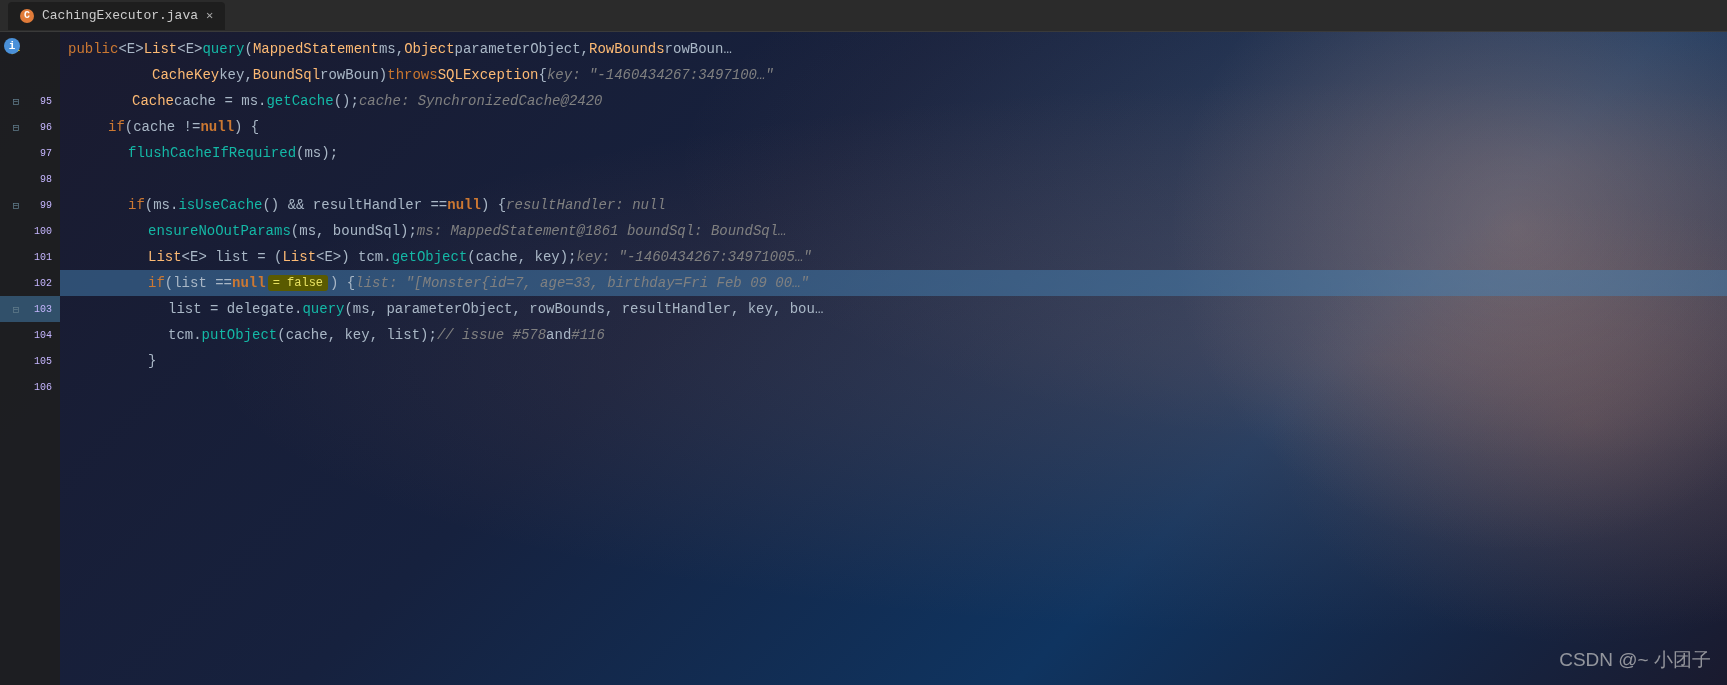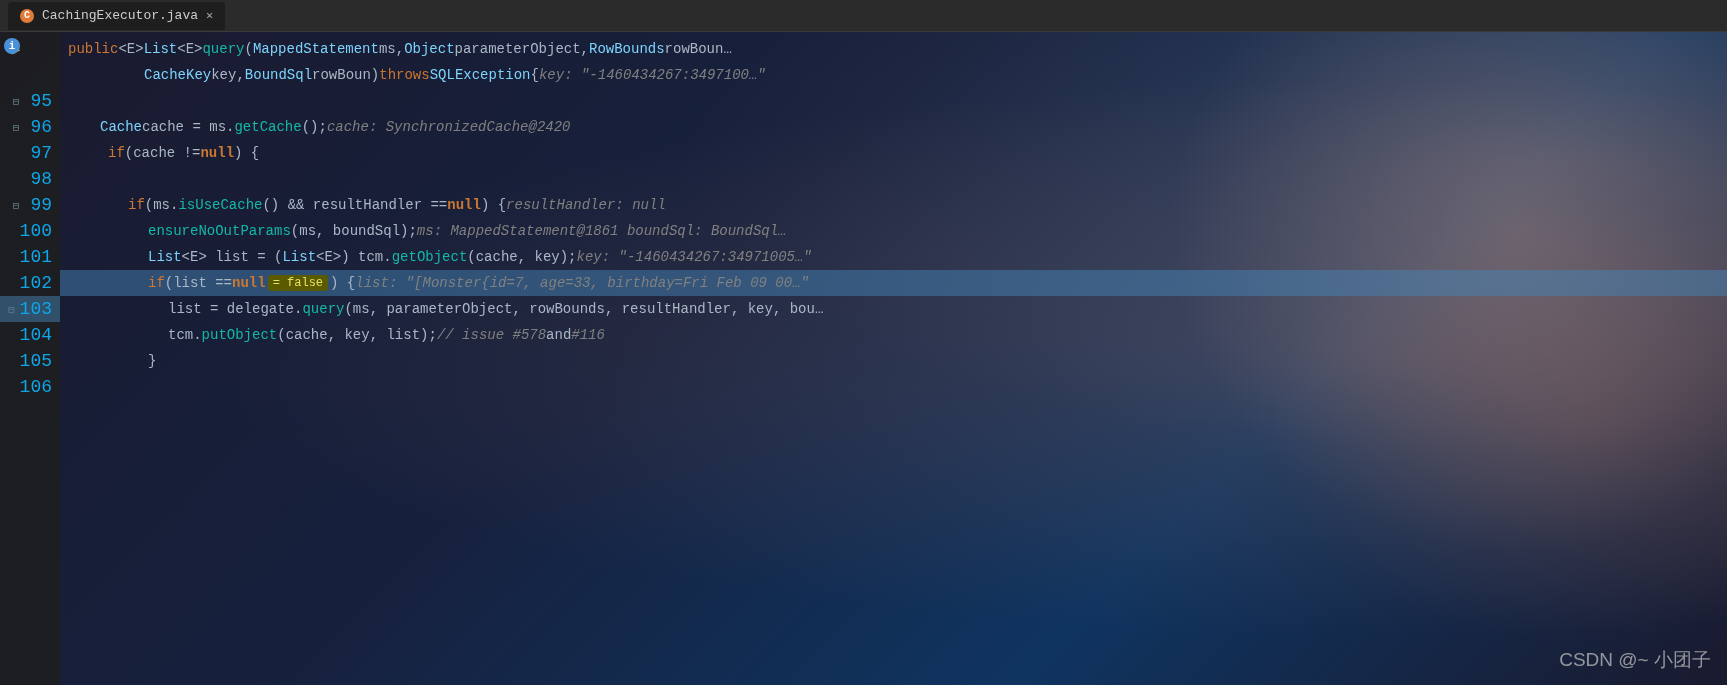--- a/index.html
+++ b/index.html
@@ -103,22 +103,22 @@
     .line-number-row {
       display: flex;
       align-items: center;
       height: 26px;
       justify-content: flex-end;
       padding-right: 8px;
       position: relative;
     }
 
     .line-num {
-      color: #0ea5e9;
-      font-size: 18px;
+      color: #c4b5fd;
+      font-size: 10px;
       min-width: 28px;
       text-align: right;
     }
 
     .breakpoint-area {
       width: 16px;
       display: flex;
       align-items: center;
       justify-content: center;
     }
@@ -139,21 +139,21 @@
       position: relative;
     }
 
     .code-line.current {
       background: rgba(70, 130, 180, 0.5);
     }
 
     
     .kw { color: #cc7832; font-weight: normal; } 
     .kw2 { color: #cb772f; } 
-    .type { color: #7dd3fc; } 
+    .type { color: #fdba74; } 
     .method { color: #14b8a6; } 
     .comment { color: #808080; font-style: italic; } 
     .plain { color: #a9b7c6; }
     .debug-label { color: #808080; font-style: italic; }
     .null-kw { color: #cc7832; font-weight: bold; }
 
     .watermark {
       position: absolute;
       bottom: 12px;
       right: 16px;
@@ -274,44 +274,48 @@
           <span class="plain">&lt;E&gt; </span>
           <span class="method">query</span>
           <span class="plain">(</span>
           <span class="type">MappedStatement</span>
           <span class="plain"> ms, </span>
           <span class="type">Object</span>
           <span class="plain"> parameterObject, </span>
           <span class="type">RowBounds</span>
           <span class="plain"> rowBoun…</span>
         </div>
-        <div class="code-line" style="padding-left: 20px;">
+        <div class="code-line" style="padding-left: 28px;">
           <span class="plain" style="margin-left:64px;"></span>
           <span class="type">CacheKey</span>
           <span class="plain"> key, </span>
           <span class="type">BoundSql</span>
           <span class="plain"> rowBoun) </span>
           <span class="kw2">throws</span>
           <span class="plain"> </span>
           <span class="type">SQLException</span>
           <span class="plain"> {</span>
           <span class="debug-label">    key: "-1460434267:3497100…"</span>
         </div>
-        <div class="code-line" style="padding-left: 40px; margin-top: 26px;">
+        <div class="code-line" style="padding-left: 72px;">
           <span class="type">Cache</span>
           <span class="plain"> cache = ms.</span>
           <span class="method">getCache</span>
           <span class="plain">();</span>
           <span class="debug-label">    cache: SynchronizedCache@2420</span>
         </div>
         <div class="code-line" style="padding-left: 48px;">
           <span class="kw">if</span>
           <span class="plain"> (cache != </span>
           <span class="null-kw">null</span>
           <span class="plain">) {</span>
+        </div>
+        <div class="code-line" style="padding-left: 68px;">
+          <span class="method">flushCacheIfRequired</span>
+          <span class="plain">(ms);</span>
         </div>
         <div class="code-line" style="padding-left: 68px;"></div>
         <div class="code-line" style="padding-left: 68px;">
           <span class="kw">if</span>
           <span class="plain"> (ms.</span>
           <span class="method">isUseCache</span>
           <span class="plain">() &amp;&amp; resultHandler == </span>
           <span class="null-kw">null</span>
           <span class="plain">) {</span>
           <span class="debug-label">    resultHandler: null</span>

